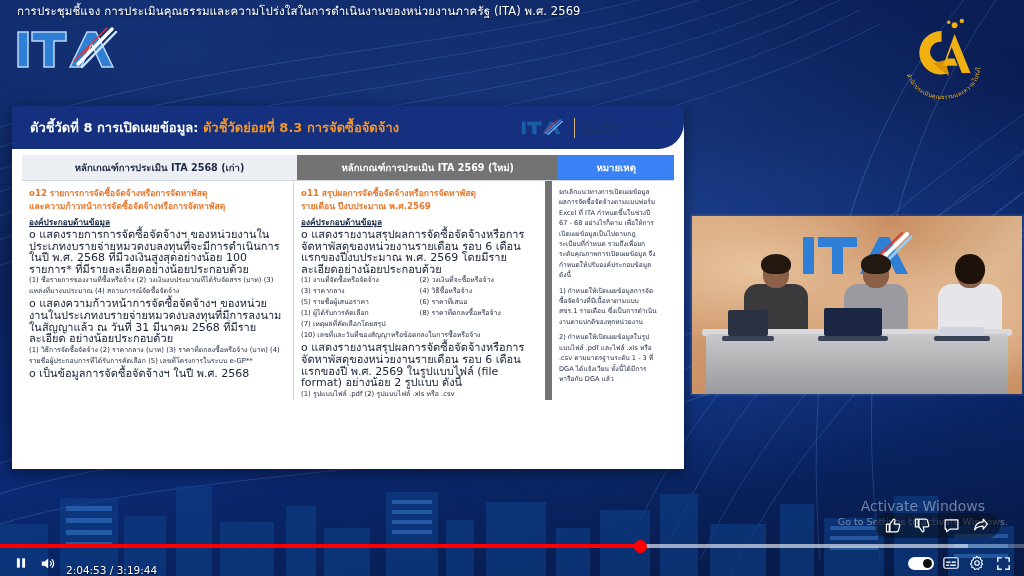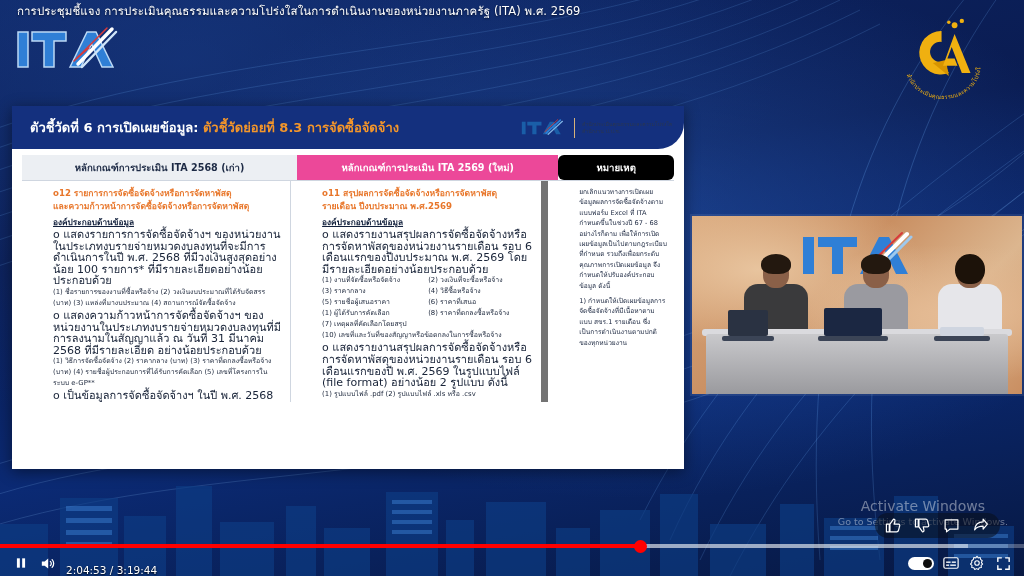--- a/index.html
+++ b/index.html
@@ -36,25 +36,25 @@
   .slide-head-txt .accent{color:#f4962a;}
   .head-right{position:absolute;right:12px;top:12px;display:flex;align-items:center;gap:7px;}
   .ita-mini{width:46px;height:20px;}
   .head-div{width:1px;height:20px;background:#d6b27a;}
   .head-sub{font-size:5.2px;color:#2a3650;line-height:7.5px;}
 
   .slide-body{position:relative;padding:0;}
   .cols-head{display:flex;margin:6px 10px 0 10px;}
   .ch{font-size:9.6px;font-weight:bold;text-align:center;padding:5px 2px;}
   .ch1{width:272px;background:#eceff3;color:#1d2a45;}
-  .ch2{width:258px;background:#ec4899;color:#fff;}
-  .ch3{width:112px;background:#000000;color:#fff;border-radius:6px;}
+  .ch2{width:258px;background:#737373;color:#fff;}
+  .ch3{width:112px;background:#3b82f6;color:#fff;}
 
   .cols{display:flex;margin:0 10px;border-top:1px solid #cfd6e0;}
-  .col{padding:6px 7px 0 7px;margin-left:24px;}
+  .col{padding:6px 7px 0 7px;}
   .col1{width:272px;box-sizing:border-box;border-right:1px solid #cfd6e0;}
   .col2{width:258px;box-sizing:border-box;border-right:7px solid #737373;}
   .col3{width:112px;box-sizing:border-box;}
 
   .o-title{color:#e8762a;font-size:8.6px;font-weight:bold;line-height:13px;}
   .sect{font-size:8.3px;font-weight:bold;color:#12203c;text-decoration:underline;margin-top:3px;line-height:12px;}
   .p{font-size:11px;color:#182338;line-height:11.6px;margin-top:1px;}
   .sub{font-size:6.9px;color:#182338;line-height:11px;}
   .two{display:flex;}
   .two>div{flex:1;}
@@ -204,21 +204,21 @@
     </g>
     <path id="arcpath" d="M28,66 a52,46 0 0 0 104,0" fill="none"></path>
     <text font-size="8" fill="#f0b010" letter-spacing=".2">
       <textPath href="#arcpath" startOffset="8%">สำนักประเมินคุณธรรมและความโปร่งใส</textPath>
     </text>
   </svg>
 
   <div class="slide">
 
     <div class="slide-head">
-      <div class="slide-head-txt"><span>ตัวชี้วัดที่ 6 การเปิดเผยข้อมูล: </span><span class="accent">ตัวชี้วัดย่อยที่ 8.3 การจัดซื้อจัดจ้าง</span></div>
+      <div class="slide-head-txt"><span>ตัวชี้วัดที่ 8 การเปิดเผยข้อมูล: </span><span class="accent">ตัวชี้วัดย่อยที่ 8.3 การจัดซื้อจัดจ้าง</span></div>
     </div>
 
     <div class="head-right">
       <svg class="ita-mini" viewBox="0 0 110 46">
         <g fill="#1a5ea8">
           <rect x="2" y="8" width="9" height="30"></rect>
           <path d="M15,8 h34 v9 h-12 v21 h-10 v-21 h-12 z"></path>
           <path d="M52,38 l17,-30 h9 l17,30 h-11 l-10,-20 l-10,20 z"></path>
         </g>
         <g stroke-linecap="round" fill="none">
@@ -276,20 +276,21 @@
           </div>
           <div class="sub">(7) เหตุผลที่คัดเลือกโดยสรุป</div>
           <div class="sub">(10) เลขที่และวันที่ของสัญญาหรือข้อตกลงในการซื้อหรือจ้าง</div>
           <div class="p">o แสดงรายงานสรุปผลการจัดซื้อจัดจ้างหรือการจัดหาพัสดุของหน่วยงานรายเดือน รอบ 6 เดือนแรกของปี พ.ศ. 2569 ในรูปแบบไฟล์ (file format) อย่างน้อย 2 รูปแบบ ดังนี้</div>
           <div class="sub">(1) รูปแบบไฟล์ .pdf    (2) รูปแบบไฟล์ .xls หรือ .csv</div>
         </div>
 
         <div class="col col3">
           <div class="note">ยกเลิกแนวทางการเปิดเผยข้อมูลผลการจัดซื้อจัดจ้างตามแบบฟอร์ม Excel ที่ ITA กำหนดขึ้นในช่วงปี 67 - 68 อย่างไรก็ตาม เพื่อให้การเปิดเผยข้อมูลเป็นไปตามกฎระเบียบที่กำหนด รวมถึงเพื่อยกระดับคุณภาพการเปิดเผยข้อมูล จึงกำหนดให้ปรับองค์ประกอบข้อมูล ดังนี้</div>
           <div class="note" style="margin-top:5px">1) กำหนดให้เปิดเผยข้อมูลการจัดซื้อจัดจ้างที่มีเนื้อหาตามแบบ สขร.1 รายเดือน ซึ่งเป็นการดำเนินงานตามปกติของทุกหน่วยงาน</div>
+          <div class="note" style="margin-top:5px">2) กำหนดให้เปิดเผยข้อมูลในรูปแบบไฟล์ .pdf และไฟล์ .xls หรือ .csv ตามมาตรฐานระดับ 1 - 3 ที่ DGA ได้แจ้งเวียน ทั้งนี้ได้มีการหารือกับ DGA แล้ว</div>
         </div>
 
       </div>
     </div>
   </div>
 
   <div class="pip">
     <div class="pip-bg"></div>
 
     <svg class="pip-ita" viewBox="0 0 240 100">

